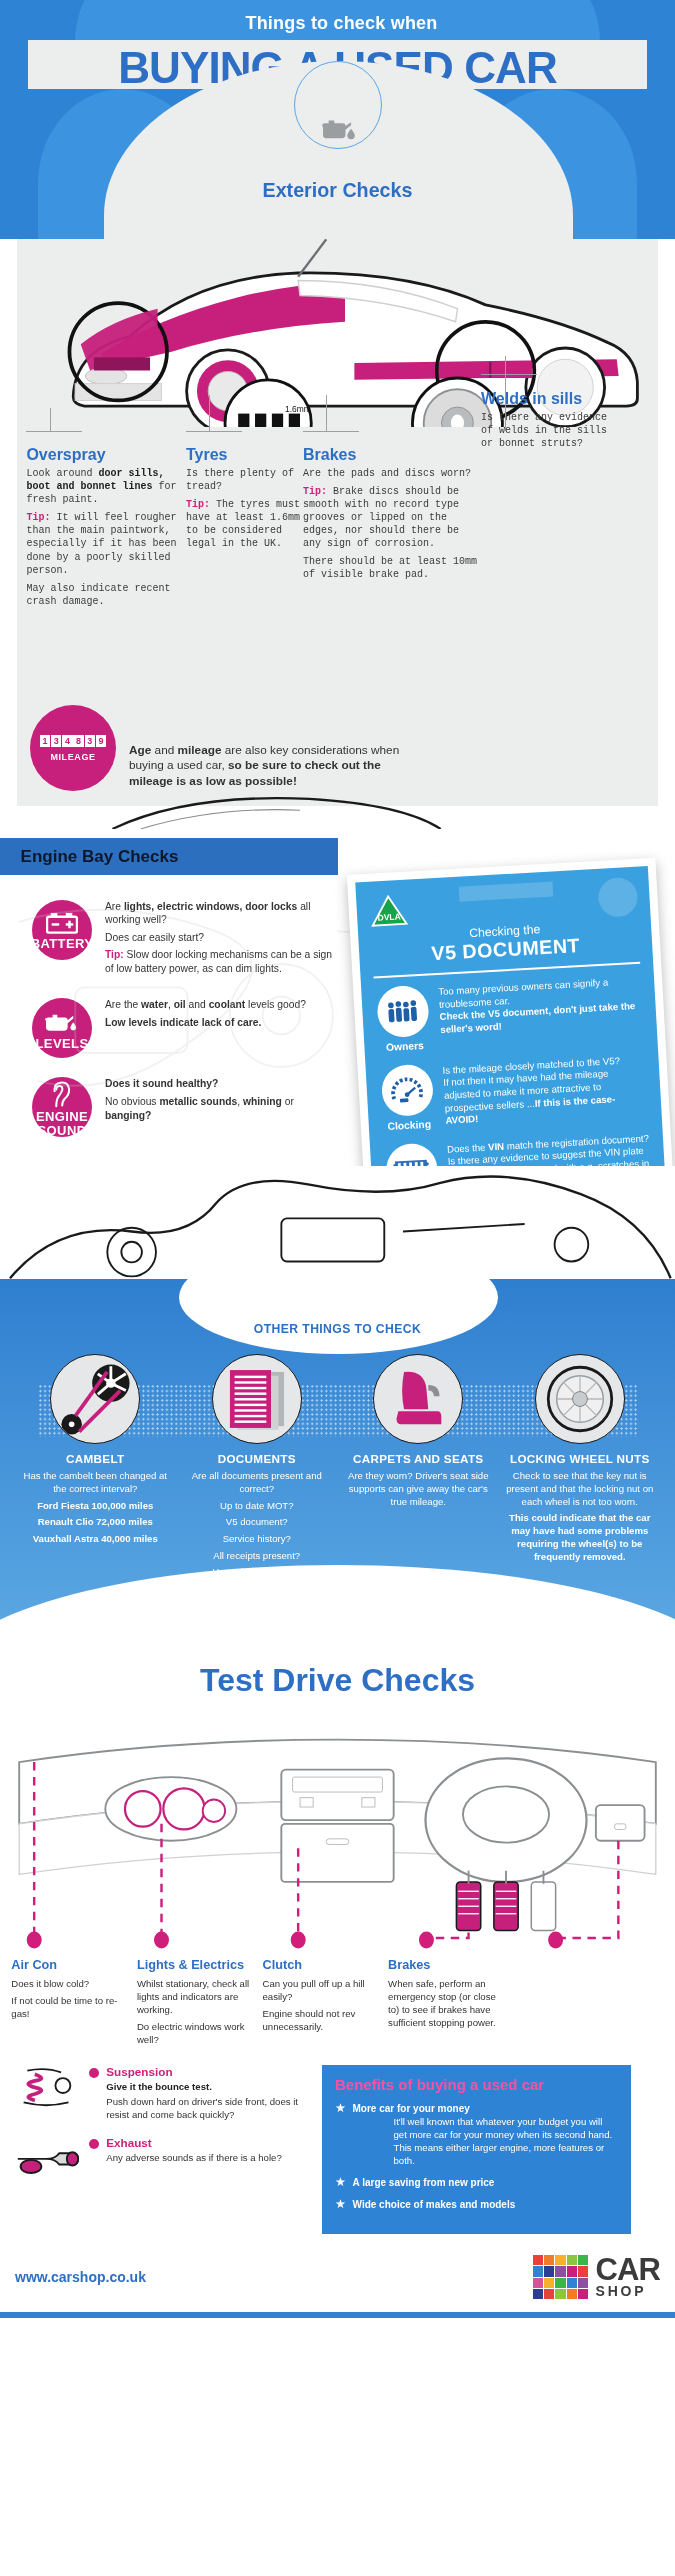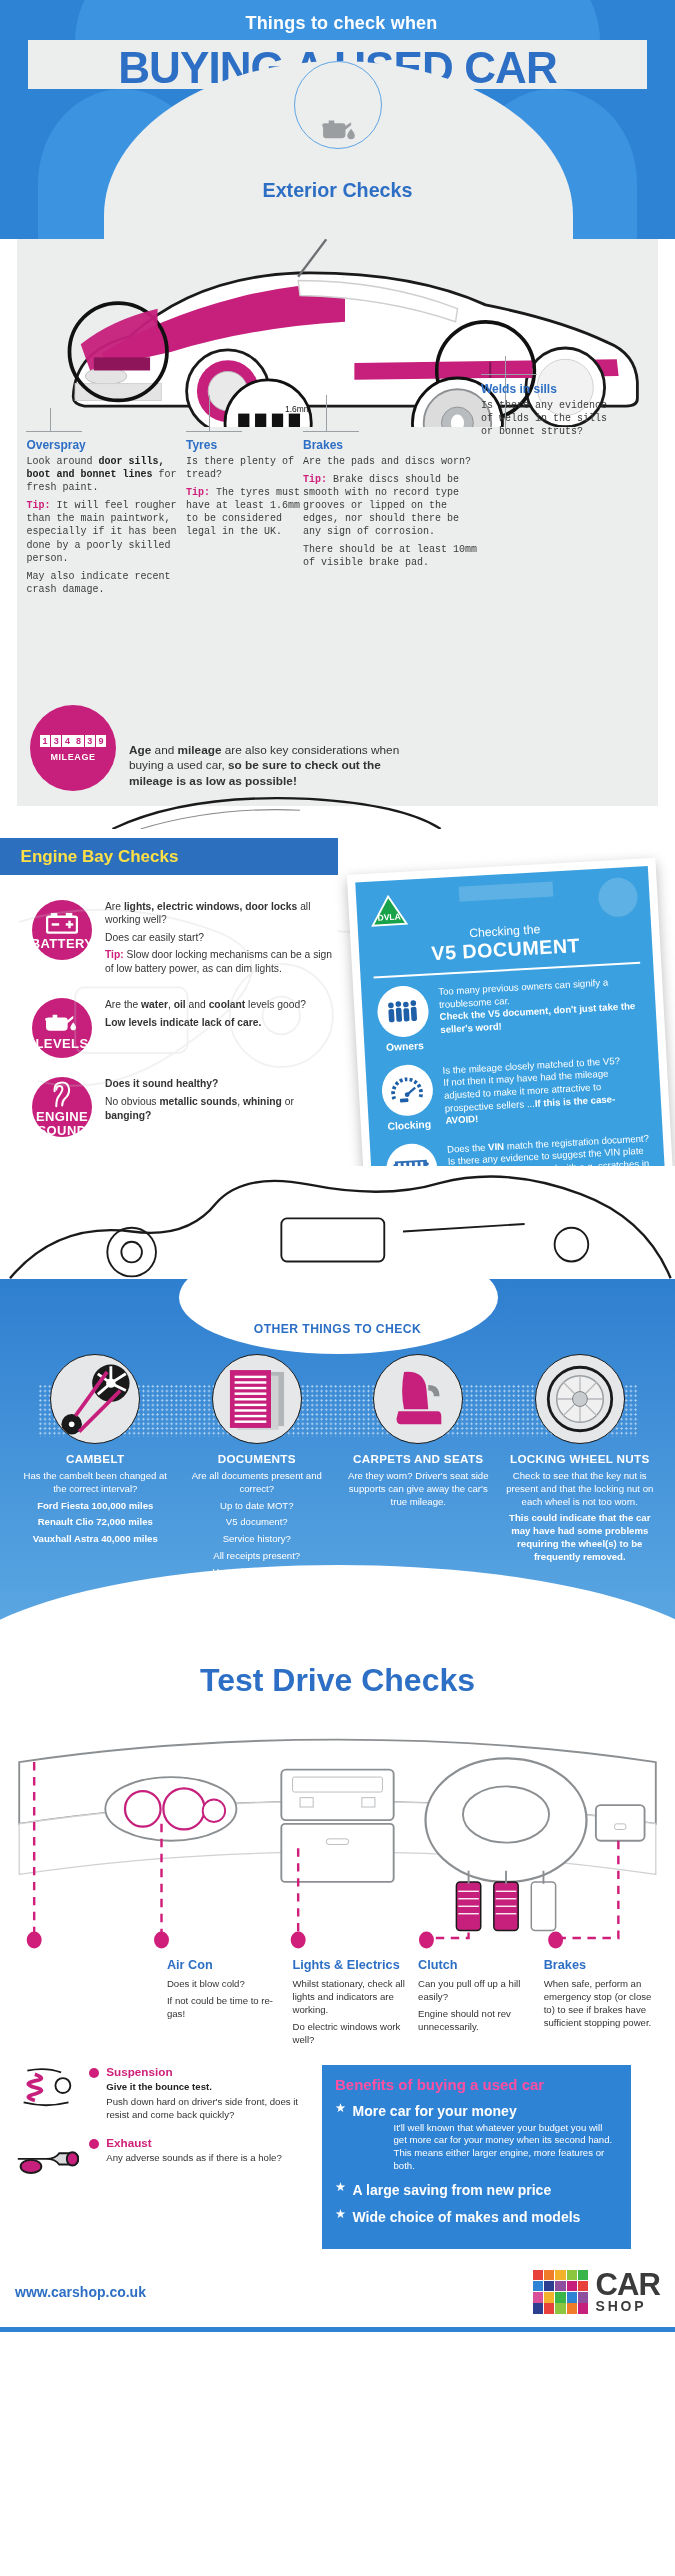--- a/index.html
+++ b/index.html
@@ -100,23 +100,24 @@
   .ext-wrap { position: relative; background:#eceded; }
   .car-art { position: relative; height: 173px; }
 
   .ext-grid {
     position: relative;
     padding: 0 9.4px;
   }
   .cb { position: absolute; }
   .cb h3 {
     color: #2d6fc4;
-    font-size: 12px;
+    font-size: 16px;
     font-weight: bold;
     margin-bottom: 2.8px;
+    margin-top: 8px;
   }
   .cb p {
     font-size: 10px;
     line-height: 1.32;
     color: #3b3b3b;
     margin-bottom: 4.7px;
     font-family: Liberation Mono, monospace;
   }
   .cb b { font-weight: bold; color: #222; }
   .tip { color: #cf1f7a; font-weight: bold; }
@@ -157,21 +158,21 @@
     width: 10.3px; height: 12.2px;
     display: flex; align-items: center; justify-content: center;
   }
   .mileage-badge .lbl { font-size: 9px; font-weight: bold; letter-spacing: 0.6px; }
   .mileage-row p { font-size: 11.8px; line-height: 1.35; max-width: 281px; margin-top: 36px; }
 
   
   .engine-section { position: relative; background: #fff; }
   .bar-title {
     background: #2c6fbe;
-    color: #fde047;
+    color: #0f172a;
     font-size: 17px;
     font-weight: bold;
     padding: 8.4px 20.6px;
     width: 338px;
   }
   .engine-body { position: relative; padding: 24.4px 0 9.4px 0; min-height: 253px; }
   .echeck { display: flex; gap: 13px; align-items: flex-start; margin: 0 0 19px 32px; width: 309px; }
   .eicon {
     flex: 0 0 auto;
     width: 60px; height: 60px; border-radius: 50%;
@@ -278,21 +279,21 @@
   }
   .td-title {
     position: absolute; left: 0; right: 0; top: 41px;
     text-align: center;
     color: #2d6fc4;
     font-size: 32px;
     font-weight: bold;
     z-index: 3;
   }
   .dash-art { position: relative; height: 220px; }
-  .td-cols { display: flex; padding: 5.6px 11.3px 0 11.3px; gap: 5.6px; justify-content: flex-end; }
+  .td-cols { display: flex; padding: 5.6px 11.3px 0 11.3px; gap: 5.6px; }
   .tdcol { width: 120px; }
   .tdcol h4 { color: #2d6fc4; font-size: 12.7px; font-weight: bold; line-height: 1.1; margin-bottom: 4.7px; }
   .tdcol p { font-size: 9.6px; line-height: 1.35; margin-bottom: 4.7px; }
 
   
   .susp-wrap { display: flex; padding: 13px 13px 9.4px 13px; gap: 0; }
   .susp-left { width: 309px; }
   .susp-item { display: flex; gap: 7.5px; margin-bottom: 11.3px; align-items: flex-start; }
   .susp-pic { flex:0 0 auto; width: 68px; height: 43px; display:flex; align-items:center; justify-content:center; }
   .susp-dot { flex:0 0 auto; width: 10.3px; height: 10.3px; border-radius: 50%; background: #cf1f7a; margin-top: 2.8px; }
@@ -303,21 +304,21 @@
   
   .benefits {
     width: 309px;
     background: #2f83d4;
     color: #fff;
     padding: 11.3px 13px 15px 13px;
   }
   .benefits h3 { color: #ff4fa3; font-size: 15px; font-weight: bold; margin-bottom: 8.4px; }
   .bitem { display: flex; gap: 6.6px; margin-bottom: 8.4px; }
   .star { flex: 0 0 auto; color: #fff; font-size: 12.2px; line-height: 1.1; }
-  .bitem .bt { font-size: 14px; font-weight: bold; line-height: 1.3; }
+  .bitem .bt { font-size: 10px; font-weight: bold; line-height: 1.3; }
   .bitem p { font-size: 9.6px; line-height: 1.33; font-weight: normal; margin-top: 1.9px; margin-left: 41px; }
 
   
   .footer {
     display: flex; align-items: center; justify-content: space-between;
     padding: 11.3px 15px 13px 15px;
     border-top: 0;
   }
   .footer .url { color: #2d6fc4; font-size: 14px; font-weight: bold; }
   .logo { display: flex; align-items: center; gap: 7.5px; }

